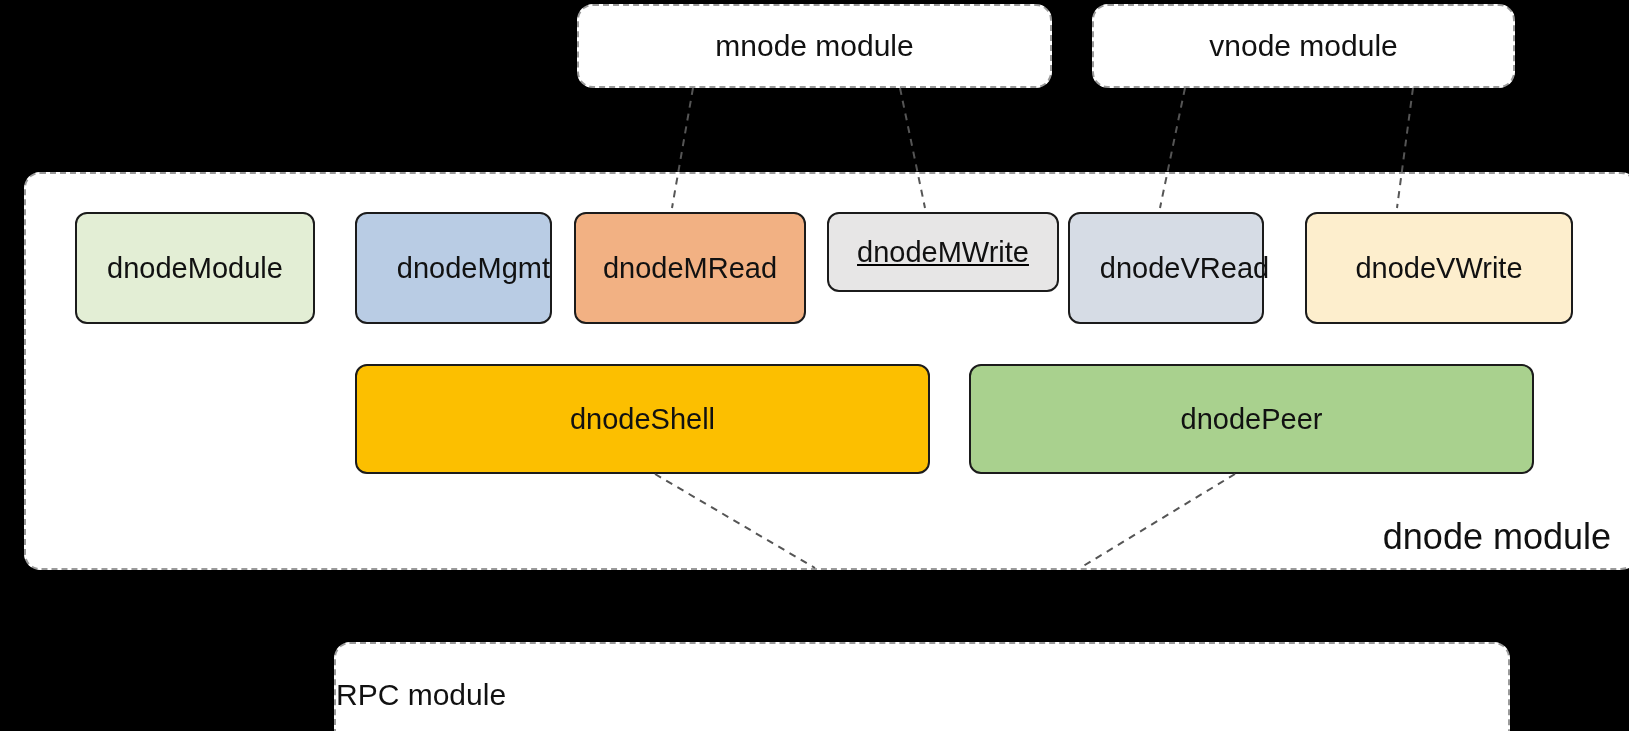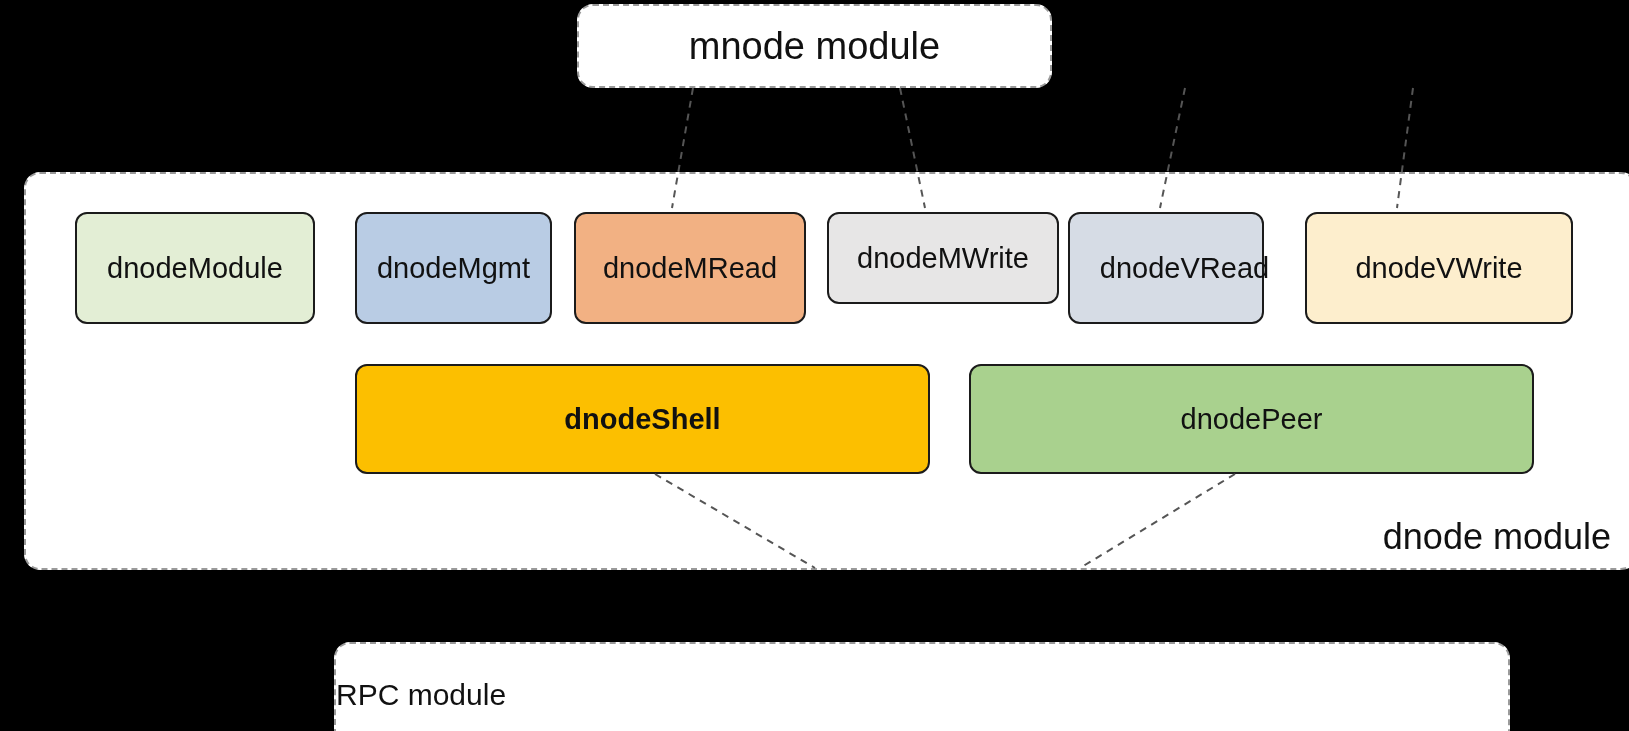--- a/index.html
+++ b/index.html
@@ -31,21 +31,21 @@
 
   
   .top-panel {
     border-radius: 16px;
   }
   .top-panel .panel-label {
     left: 0; right: 0;
     top: 50%;
     transform: translateY(-50%);
     text-align: center;
-    font-size: 38px;
+    font-size: 30px;
   }
 
   
   #dnode-container {
     left: 24px;
     top: 172px;
     width: 1613px;
     height: 398px;
     border-radius: 16px;
   }
@@ -98,43 +98,46 @@
 </style>
 </head>
 <body>
 
 <div id="stage" style="width: 1629px; height: 731px; background: rgb(0, 0, 0);">
 
   <div class="panel top-panel" id="mnode-module" style="left: 577px; top: 4px; width: 475px; height: 84px;">
     <div class="panel-label">mnode module</div>
   </div>
 
+  <div class="panel top-panel" id="vnode-module" style="left: 1092px; top: 4px; width: 423px; height: 84px;">
+    <div class="panel-label">vnode module</div>
+  </div>
 
   <div class="panel" id="dnode-container">
 
     <div class="box" id="box-dnodeModule" style="left: 49px; top: 38px; width: 240px; height: 112px; background: rgb(227, 238, 213);">
       <span>dnodeModule</span>
     </div>
-    <div class="box" id="box-dnodeMgmt" style="left: 329px; top: 38px; width: 197px; height: 112px; background: rgb(185, 204, 228);">
+    <div class="box" id="box-dnodeMgmt" style="left: 329px; top: 38px; width: 197px; height: 112px; background: rgb(185, 204, 228); justify-content: flex-end;">
       <span>dnodeMgmt</span>
     </div>
     <div class="box" id="box-dnodeMRead" style="left: 548px; top: 38px; width: 232px; height: 112px; background: rgb(242, 177, 131);">
       <span>dnodeMRead</span>
     </div>
-    <div class="box" id="box-dnodeMWrite" style="left: 801px; top: 38px; width: 232px; height: 92px; background: rgb(231, 230, 230);">
+    <div class="box" id="box-dnodeMWrite" style="left: 801px; top: 38px; width: 232px; height: 80px; background: rgb(231, 230, 230); text-decoration: underline;">
       <span>dnodeMWrite</span>
     </div>
     <div class="box" id="box-dnodeVRead" style="left: 1042px; top: 38px; width: 196px; height: 112px; background: rgb(214, 220, 229); padding-left: 37px;">
       <span>dnodeVRead</span>
     </div>
     <div class="box" id="box-dnodeVWrite" style="left: 1279px; top: 38px; width: 268px; height: 112px; background: rgb(253, 238, 205);">
       <span>dnodeVWrite</span>
     </div>
 
-    <div class="box" id="box-dnodeShell" style="left: 329px; top: 190px; width: 575px; height: 110px; background: rgb(252, 191, 0); font-weight: bold;">
+    <div class="box" id="box-dnodeShell" style="left: 329px; top: 190px; width: 575px; height: 110px; background: rgb(252, 191, 0);">
       <span>dnodeShell</span>
     </div>
     <div class="box" id="box-dnodePeer" style="left: 943px; top: 190px; width: 565px; height: 110px; background: rgb(169, 209, 142);">
       <span>dnodePeer</span>
     </div>
 
     <div class="panel-label" id="dnode-container-label">dnode module</div>
   </div>
 
   <div class="panel" id="rpc-panel">

